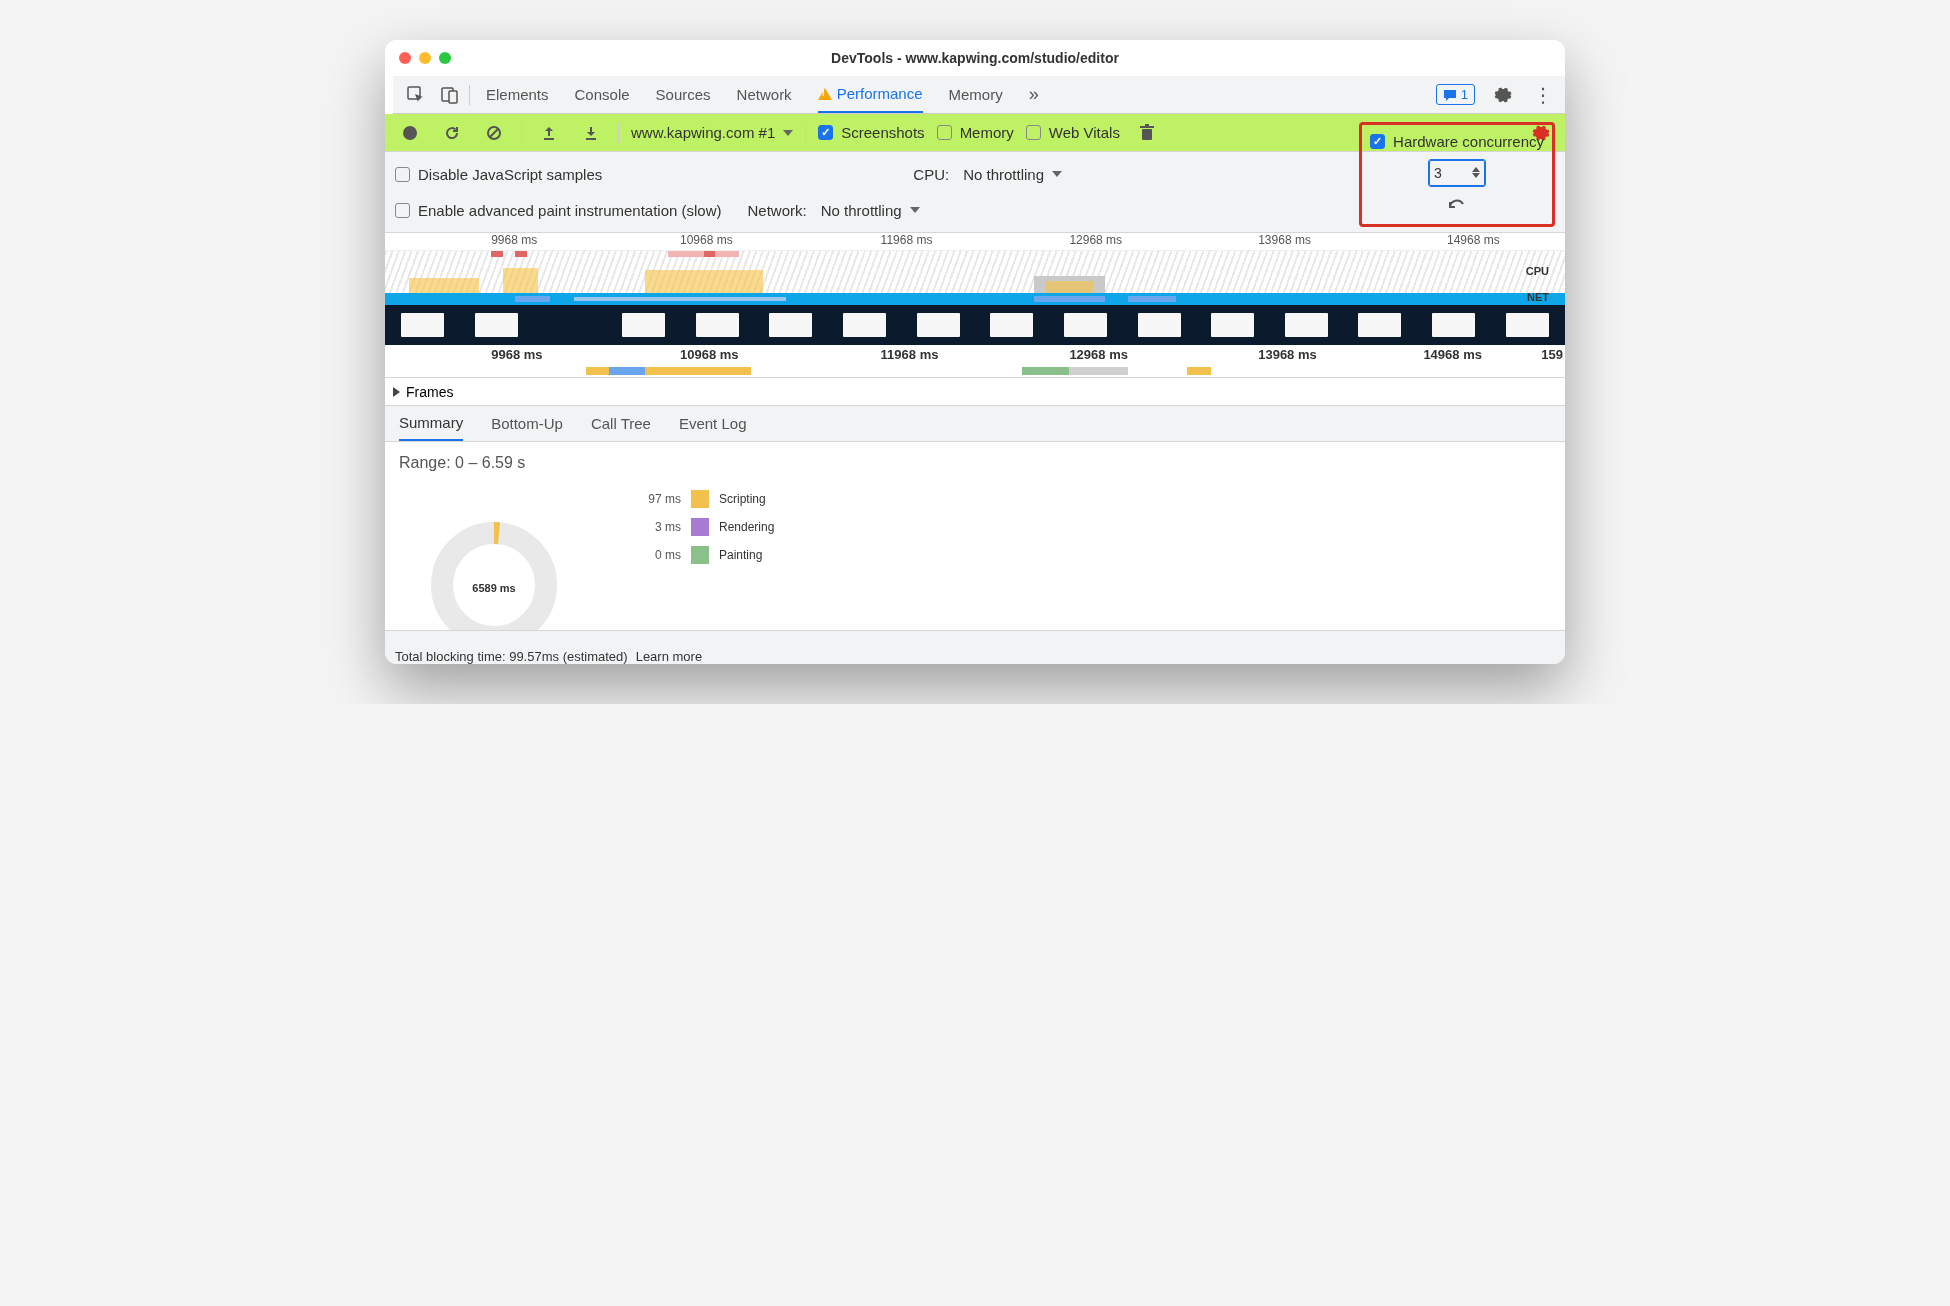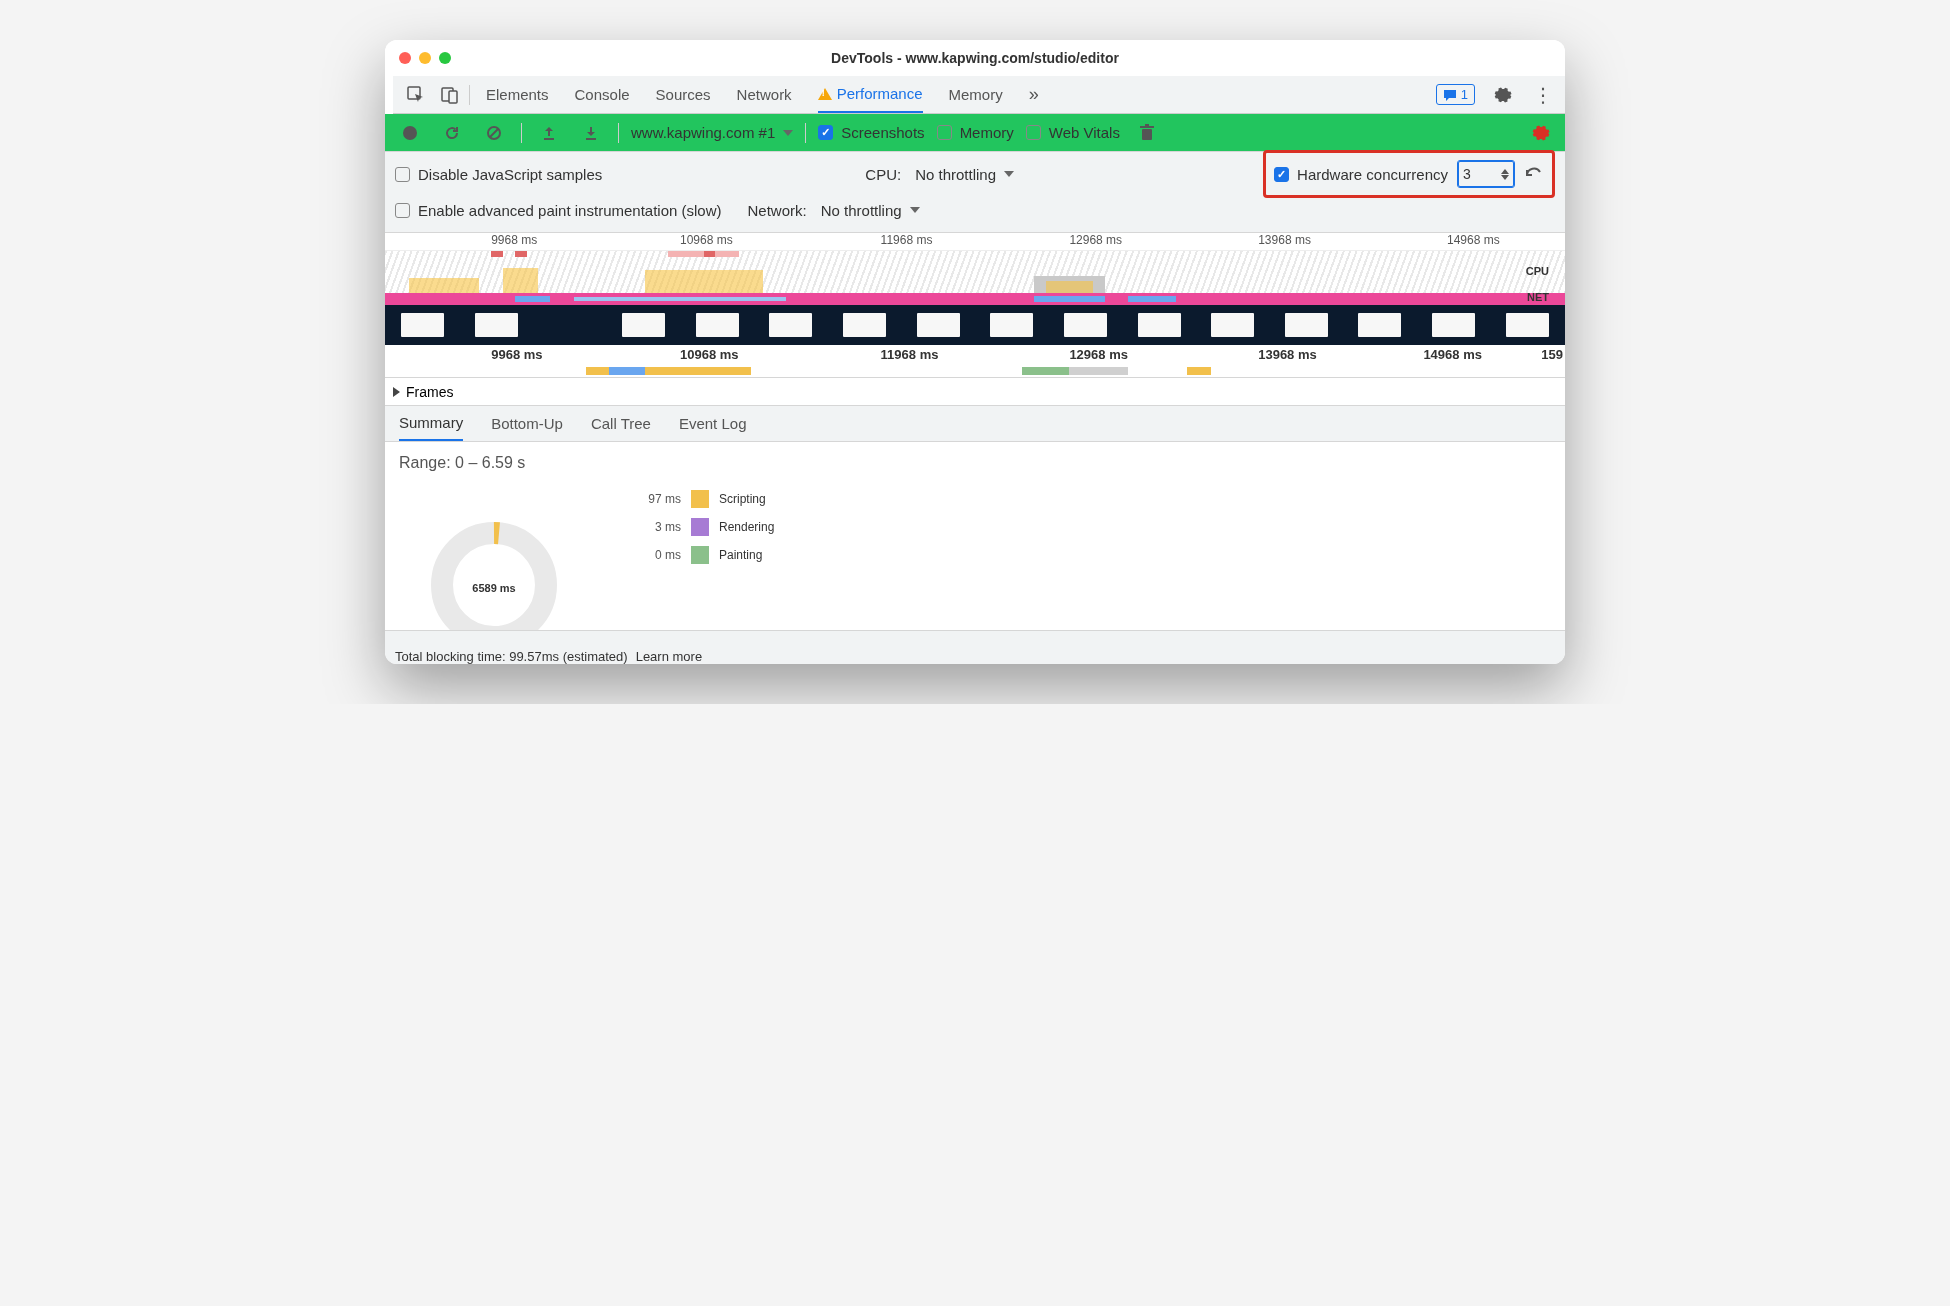--- a/index.html
+++ b/index.html
@@ -16,50 +16,50 @@
   .icon-btn { width:30px; height:30px; display:flex; align-items:center; justify-content:center; color:#555; cursor:pointer;}
   .tabs { display:flex; gap:26px; margin-left:12px; align-items:center; height:100%;}
   .tab { font-size:15px; color:#555; height:100%; display:flex; align-items:center; cursor:pointer; position:relative; gap:5px;}
   .tab.active { color:#1a73e8; border-bottom:2px solid #1a73e8; }
   .warn-tri { width:0;height:0;border-left:7px solid transparent;border-right:7px solid transparent;border-bottom:12px solid #f6a609; position:relative; display:inline-block;}
   .warn-tri::after{content:'!'; position:absolute; left:-3px; top:0px; font-size:9px; color:#fff; font-weight:700;}
   .tabbar-right { margin-left:auto; display:flex; align-items:center; gap:12px;}
   .msg-badge { display:flex; align-items:center; gap:4px; border:1px solid #1a73e8; border-radius:3px; padding:2px 6px; color:#1a73e8; font-size:13px;}
   .kebab { font-size:20px; color:#555; cursor:pointer; padding:0 4px;}
   
-  .toolbar { height:38px; display:flex; align-items:center; border-bottom:1px solid #d6d6d6; padding:0 10px; gap:12px; background:#22c55e; font-size:15px; color:#333;}
+  .toolbar { height:38px; display:flex; align-items:center; border-bottom:1px solid #d6d6d6; padding:0 10px; gap:12px; background:#bef264; font-size:15px; color:#333;}
   .vsep { width:1px; height:20px; background:#ccc; }
   .dropdown { display:flex; align-items:center; gap:8px; color:#333;}
   .caret { width:0;height:0;border-left:5px solid transparent;border-right:5px solid transparent;border-top:6px solid #666;}
   .cb { width:15px; height:15px; border:1.5px solid #888; border-radius:3px; display:inline-flex; align-items:center; justify-content:center; flex-shrink:0;}
   .cb.checked { background:#1a73e8; border-color:#1a73e8; }
   .cb.checked::after { content:'✓'; color:#fff; font-size:11px; font-weight:700; line-height:1;}
   .chk-row { display:flex; align-items:center; gap:8px;text-align:center;}
   .gear-red { color:#d93025; }
   .trash { color:#555;}
   .spacer { flex:1; }
   
   .settings { background:#f1f3f4; border-bottom:1px solid #d6d6d6; padding:4px 10px; font-size:15px; color:#333;}
   .settings-row { display:flex; align-items:center; gap:14px; height:36px;}
   .label-muted { color:#333;}
-  .hw-box { border:3px solid #d93025; border-radius:4px; padding:8px 8px; display:flex; align-items:center; gap:10px; margin-left:auto;}
+  .hw-box { border:3px solid #d93025; border-radius:4px; padding:8px 8px; display:flex; align-items:center; gap:10px; margin-left:auto;flex-direction:column;}
   .num-input { width:56px; height:26px; border:1px solid #1a73e8; outline:1px solid #1a73e8; border-radius:2px; display:flex; align-items:center; padding:0 4px; font-size:14px; justify-content:space-between;}
   .stepper { display:flex; flex-direction:column; gap:1px;}
   .step-up{width:0;height:0;border-left:4px solid transparent;border-right:4px solid transparent;border-bottom:5px solid #555;}
   .step-dn{width:0;height:0;border-left:4px solid transparent;border-right:4px solid transparent;border-top:5px solid #555;}
   .undo-arc { width:20px; height:20px; color:#555;}
   
   .overview { background:#fff; border-bottom:1px solid #d6d6d6; position:relative;}
   .ruler { height:18px; display:flex; font-size:12px; color:#555; position:relative; border-bottom:1px solid #eee;}
   .ruler span { position:absolute; top:0;}
   .cpu-strip { height:42px; position:relative; background:repeating-linear-gradient(110deg,#e8e8e8 0 2px, transparent 2px 6px);}
   .cpu-yellow { position:absolute; bottom:0; background:#f6c34399;}
   .cpu-red { position:absolute; top:0; height:6px; background:#e06666;}
   .side-label { position:absolute; right:16px; font-size:11px; font-weight:700; color:#333;}
-  .net-strip { height:12px; position:relative; background:#ec4899;}
+  .net-strip { height:12px; position:relative; background:#0ea5e9;}
   .net-chunk{position:absolute;top:3px;height:6px;background:#6aa6ef;}
   .filmstrip { height:40px; display:flex; background:#0b1a2d; gap:2px; padding:2px;}
   .frame-thumb { flex:1; background:#0b1a2d; position:relative; display:flex; align-items:center; justify-content:center;}
   .frame-thumb::after{content:''; width:60%; height:65%; background:#f7f7f7; display:block; border-radius:1px;}
   .frame-thumb.dark::after{display:none;}
   .ruler2 { height:22px; display:flex; font-size:13px; color:#333; position:relative; font-weight:600;}
   .ruler2 span{position:absolute; top:2px;}
   .mini-bars{height:10px; position:relative;}
   .mb{position:absolute;top:0;height:8px;}
   

